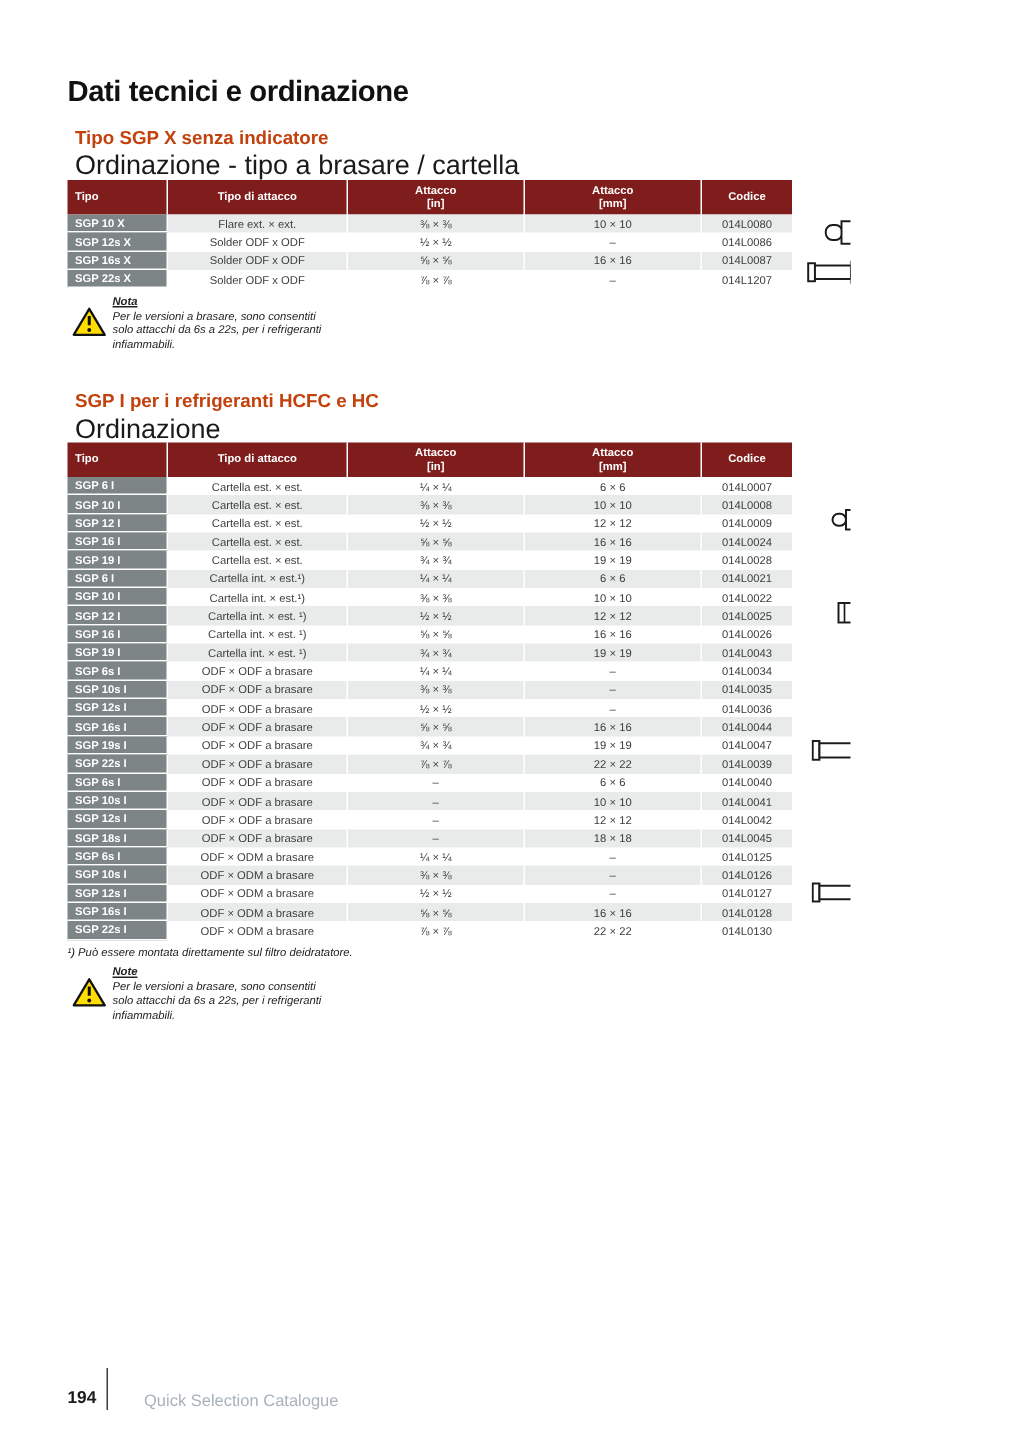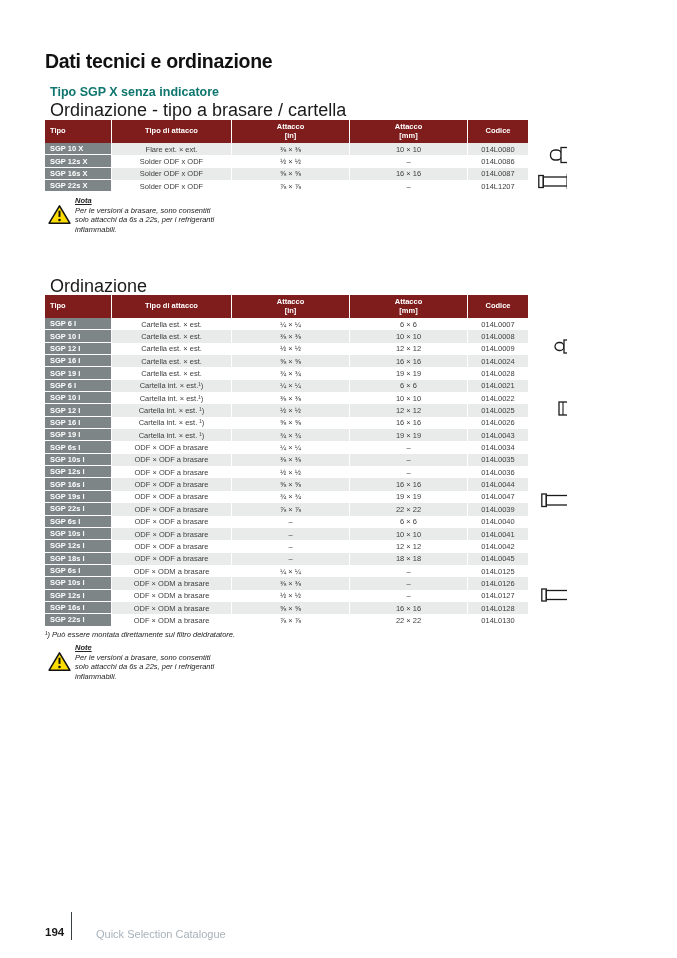--- a/index.html
+++ b/index.html
@@ -9,21 +9,21 @@
     position: relative; width: 567px; height: 958px;
     background: #ffffff; overflow: hidden;
     color: #1a1a1a;
   }
   .page-title {
     position: absolute; left: 45px; top: 50px;
     font-size: 19.5px; font-weight: bold; letter-spacing: -0.3px; color: #111;
   }
   .sec-heading {
     position: absolute; left: 50px;
-    font-size: 12.5px; font-weight: bold; color: #0f766e;
+    font-size: 12.5px; font-weight: bold; color: #c2410c;
   }
   .sec-sub {
     position: absolute; left: 50px;
     font-size: 18px; color: #1a1a1a;
   }
   .tbl { position: absolute; left: 45px; width: 483px; }
   .thead { display: flex; height: 23px; background: #7f1d1d; }
   .hcell {
     display: flex; flex-direction: column; justify-content: center; align-items: center;
     color: #fff; font-weight: bold; font-size: 7.5px; line-height: 8.5px;
@@ -130,20 +130,21 @@
       </svg>
     </span>
     <div class="ntxt">
       <div class="ntitle">Nota</div>
       <div>Per le versioni a brasare, sono consentiti</div>
       <div>solo attacchi da 6s a 22s, per i refrigeranti</div>
       <div>infiammabili.</div>
     </div>
   </div>
 
+  <div class="sec-heading" style="top:260px;">SGP I per i refrigeranti HCFC e HC</div>
   <div class="sec-sub" style="top:276px;">Ordinazione</div>
   <div class="tbl t2" style="top:295px;">
       <div class="thead">
         <div class="hcell c0">
           <div>Tipo</div>
         </div>
         <div class="hcell c1">
           <div>Tipo di attacco</div>
         </div>
         <div class="hcell c2">

